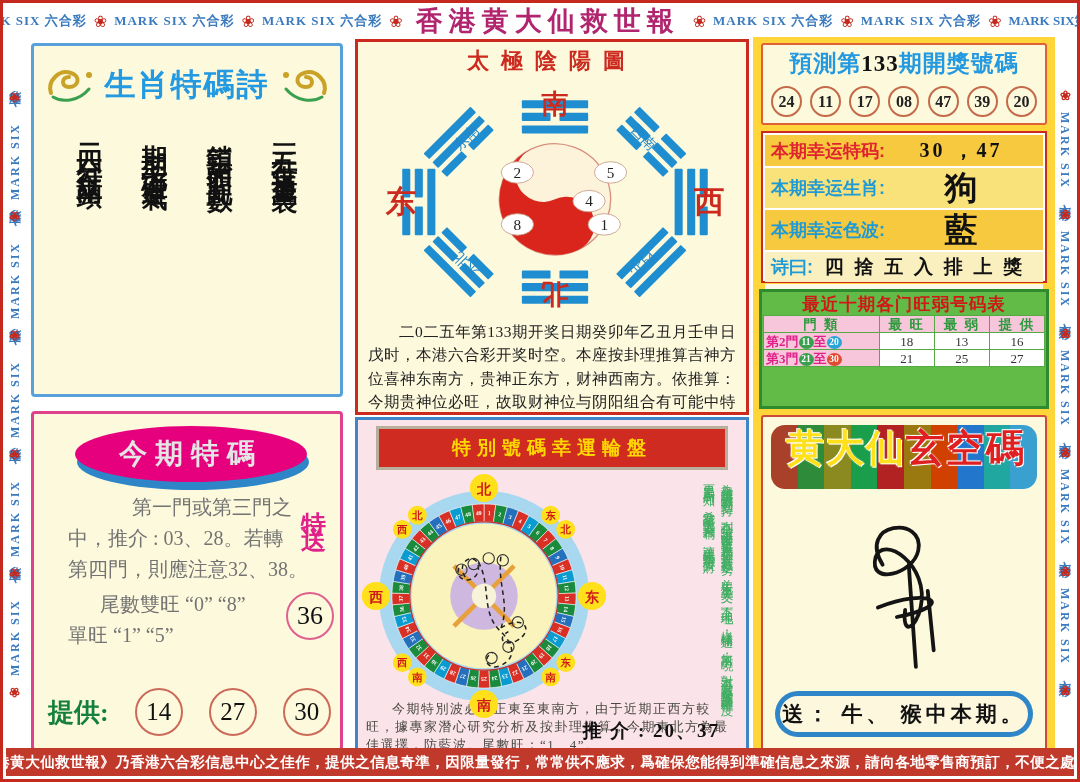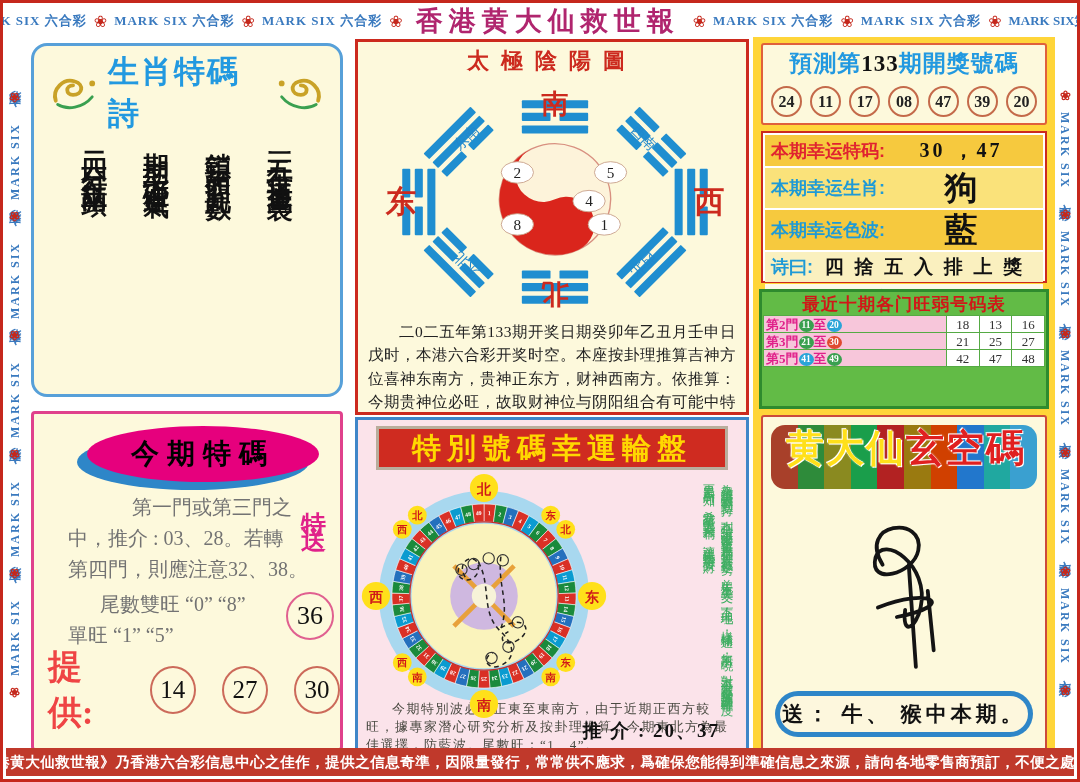--- a/index.html
+++ b/index.html
@@ -26,21 +26,21 @@
 
   
   .footer{position:absolute;left:3px;right:3px;bottom:3px;height:28px;background:#c0392b;
           color:#ffffff;display:flex;align-items:center;justify-content:center;
           font-size:14.5px;font-weight:bold;letter-spacing:.5px;white-space:nowrap;}
 
   
   .panel{position:absolute;background:#fdf9dc;}
 
   
-  #poem{left:28px;top:40px;width:312px;height:354px;border:3px solid #57a0d9;border-radius:16px;padding:16px;}
+  #poem{left:28px;top:40px;width:312px;height:354px;border:3px solid #57a0d9;border-radius:4px;padding:8px;}
   .poem-titlerow{display:flex;align-items:center;justify-content:center;gap:8px;height:62px;}
   .poem-title{color:#2299e0;font-size:31px;font-weight:bold;letter-spacing:2px;}
   .poem-body{display:flex;flex-direction:row-reverse;justify-content:space-evenly;height:255px;padding-top:8px;}
   .poem-col{writing-mode:vertical-rl;text-orientation:upright;font-size:26px;font-weight:bold;
             color:#111;letter-spacing:7px;}
 
   
   #taiji{left:352px;top:36px;width:394px;height:376px;border:3px solid #cc2a1e;padding:4px 10px;}
   .taiji-title{text-align:center;color:#cc2a1e;font-size:22px;font-weight:bold;letter-spacing:12px;height:44px;}
   .taiji-para{font-size:15.5px;line-height:1.5;color:#222;text-indent:2em;letter-spacing:.5px;margin-top:2px;}
@@ -74,39 +74,39 @@
   .tb-head th{background:#f7c6da;color:#2a9a3a;font-weight:bold;font-size:13.5px;letter-spacing:2px;}
   .tb-door{background:#f7c6da;color:#e0218a;font-weight:bold;white-space:nowrap;padding-left:2px !important;}
   .door-circle{display:inline-block;width:15px;height:13px;border-radius:50%;color:#fff;font-size:9.5px;
                line-height:13px;text-align:center;font-weight:bold;vertical-align:1px;}
   .tb-val{text-align:center;color:#333;}
 
   
   #special{left:28px;top:408px;width:312px;height:340px;border:3px solid #e0418c;border-radius:4px;padding:6px;}
   .sp-ellipse-wrap{position:relative;width:232px;height:56px;margin:6px auto 4px;}
   .sp-ellipse-shadow{position:absolute;left:6px;top:8px;width:232px;height:56px;border-radius:50%;background:#2e86c8;}
-  .sp-ellipse{position:absolute;left:16px;top:0;width:232px;height:56px;border-radius:50%;background:#e6007d;
-              display:flex;align-items:center;justify-content:center;color:#000000;font-size:28px;
+  .sp-ellipse{position:absolute;left:4px;top:0;width:232px;height:56px;border-radius:50%;background:#e6007d;
+              display:flex;align-items:center;justify-content:center;color:#e5e5e5;font-size:28px;
               font-weight:bold;letter-spacing:8px;}
   .sp-body{margin-top:10px;font-size:20px;color:#737373;line-height:1.55;margin-left:28px;}
   .sp-l1{text-indent:3.2em;} .sp-l4{text-indent:1.6em;margin-top:4px;}
   .sp-gift{position:absolute;right:10px;top:78px;writing-mode:vertical-rl;text-orientation:upright;
            color:#e0218a;font-size:25px;font-weight:bold;letter-spacing:16px;}
   .sp-gift-circle{position:absolute;right:6px;top:178px;width:48px;height:48px;border:2px solid #e06090;
                   border-radius:50%;display:flex;align-items:center;justify-content:center;
                   font-size:26px;color:#111;}
   .sp-provide{position:absolute;left:14px;bottom:12px;display:flex;align-items:center;gap:26px;}
-  .sp-provide-label{color:#ef4444;font-size:34px;font-weight:bold;}
+  .sp-provide-label{color:#15803d;font-size:26px;font-weight:bold;}
   .sp-circle{width:48px;height:48px;border:2px solid #cc6a5a;border-radius:50%;display:flex;
              align-items:center;justify-content:center;font-size:25px;color:#111;}
 
   
   #wheelp{left:352px;top:414px;width:394px;height:334px;border:3px solid #3f86c8;background:#fbe3ea;padding:4px 8px;}
   .wh-banner{margin:2px auto 0;width:352px;background:#cf2b20;border:3px solid #b9ad9c;color:#ffd800;
-             font-size:29px;font-weight:bold;text-align:center;letter-spacing:6px;height:44px;line-height:38px;
+             font-size:19px;font-weight:bold;text-align:center;letter-spacing:6px;height:44px;line-height:38px;
              font-family:"Liberation Sans",sans-serif;}
   .wh-body{position:relative;height:228px;}
   .wh-svg{position:absolute;left:-6px;top:2px;}
   .wh-green{position:absolute;right:2px;top:4px;height:222px;width:128px;writing-mode:vertical-rl;
             font-size:12.5px;color:#3fae62;letter-spacing:2px;line-height:18px;}
   .wh-bottom{font-size:13px;color:#4a4a42;letter-spacing:1.5px;line-height:1.4;text-indent:2em;margin-top:2px;}
   .wh-rec{position:absolute;right:26px;bottom:4px;font-size:19px;font-weight:bold;color:#111;letter-spacing:2px;}
 
   
   #xuan{left:758px;top:412px;width:286px;height:336px;border:2px solid #cc4a3a;border-radius:3px;padding:8px;}
@@ -290,37 +290,37 @@
         <span class="lk-label lk-blue">诗曰:</span>
         <span class="lk-val">四 捨 五 入 排 上 獎</span>
       </div>
     <div class="lk-row r5">欲錢去買最狡猾的。</div>
   </div>
 
   <div class="panel" id="wtable">
     <div class="tb-title">最近十期各门旺弱号码表</div>
     <table class="tb-grid">
       <tbody>
+          <tr class="tb-head">
+        <th>門 類</th>
+            <th>最 旺</th>
+        <th>最 弱</th>
+            <th>提 供</th>
+      </tr>
       <tr>
         <td class="tb-door"><span>第2門</span><span class="door-circle" style="background: rgb(58, 160, 80);">11</span><span>至</span><span class="door-circle" style="background: rgb(42, 164, 216);">20</span></td>
         <td class="tb-val">18</td>
             <td class="tb-val">13</td>
             <td class="tb-val">16</td>
       </tr>
       <tr>
         <td class="tb-door"><span>第3門</span><span class="door-circle" style="background: rgb(58, 160, 80);">21</span><span>至</span><span class="door-circle" style="background: rgb(224, 74, 48);">30</span></td>
         <td class="tb-val">21</td>
             <td class="tb-val">25</td>
             <td class="tb-val">27</td>
-      </tr>
-      <tr>
-        <td class="tb-door"><span>第5門</span><span class="door-circle" style="background: rgb(42, 164, 216);">41</span><span>至</span><span class="door-circle" style="background: rgb(58, 160, 80);">49</span></td>
-        <td class="tb-val">42</td>
-            <td class="tb-val">47</td>
-            <td class="tb-val">48</td>
       </tr>
     </tbody>
       </table>
   </div>
 
   <div class="panel" id="special">
     <div class="sp-ellipse-wrap">
       <div class="sp-ellipse-shadow"></div>
       <div class="sp-ellipse">今期特碼</div>
     </div>

